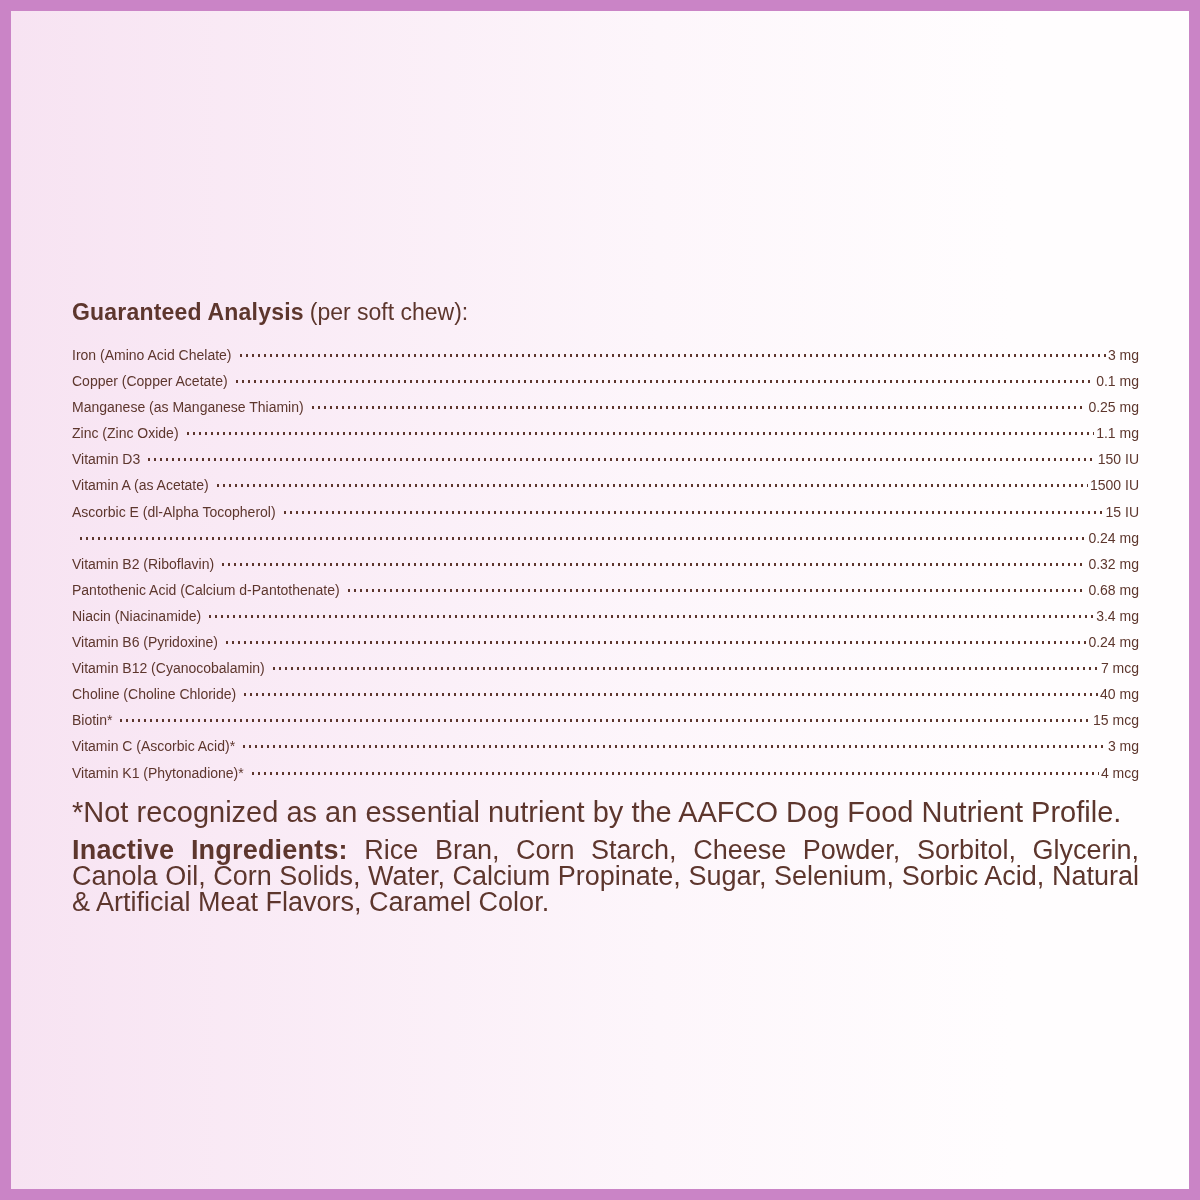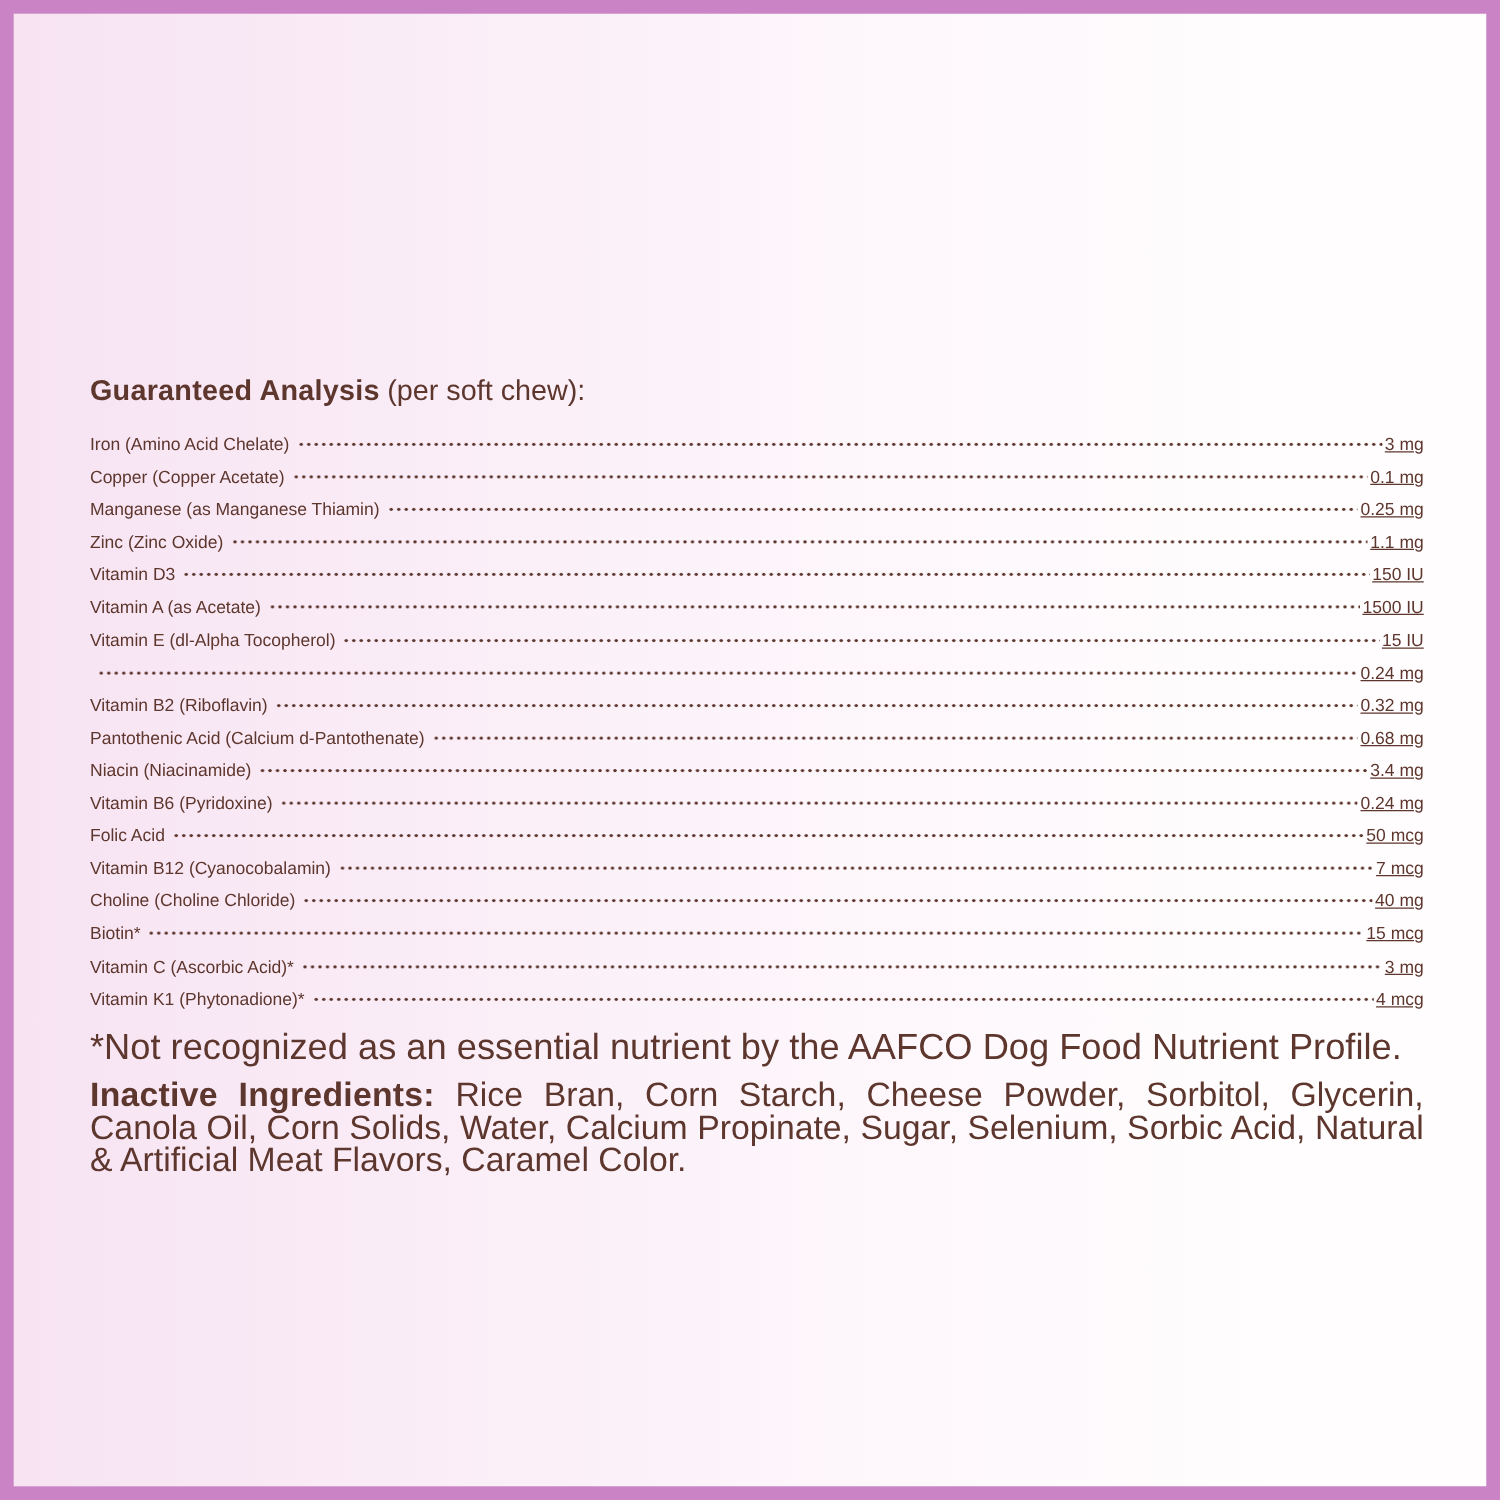--- a/index.html
+++ b/index.html
@@ -38,21 +38,21 @@
     margin-right:6px;
   }
   .rows{display:block;}
   .row{
     display:flex;
     align-items:baseline;
     font-size:14px;
     line-height:26.1px;
   }
   .row-label{white-space:nowrap;}
-  .row-value{white-space:nowrap;text-decoration:underline;}
+  .row-value{white-space:nowrap;}
   .leader{
     flex:1 1 auto;
     height:7px;
     min-width:18px;
     margin:0 2px 0 6px;
     background-image:radial-gradient(circle, var(--ink) 1.15px, rgba(0,0,0,0) 1.45px);
     background-size:6px 7px;
     background-repeat:repeat-x;
     background-position:left bottom 1px;
   }
@@ -111,21 +111,21 @@
     <span class="row-value">150 IU</span>
   </div>
 
   <div class="row">
     <span class="row-label">Vitamin A (as Acetate)</span>
     <span class="leader"></span>
     <span class="row-value">1500 IU</span>
   </div>
 
   <div class="row">
-    <span class="row-label">Vitamin E (dl-Alpha Tocopherol)</span>
+    <span class="row-label">Ascorbic E (dl-Alpha Tocopherol)</span>
     <span class="leader"></span>
     <span class="row-value">15 IU</span>
   </div>
 
   <div class="row">
     <span class="leader"></span>
     <span class="row-value">0.24 mg</span>
   </div>
 
   <div class="row">
@@ -145,25 +145,20 @@
     <span class="leader"></span>
     <span class="row-value">3.4 mg</span>
   </div>
 
   <div class="row">
     <span class="row-label">Vitamin B6 (Pyridoxine)</span>
     <span class="leader"></span>
     <span class="row-value">0.24 mg</span>
   </div>
 
-  <div class="row">
-    <span class="row-label">Folic Acid</span>
-    <span class="leader"></span>
-    <span class="row-value">50 mcg</span>
-  </div>
 
   <div class="row">
     <span class="row-label">Vitamin B12 (Cyanocobalamin)</span>
     <span class="leader"></span>
     <span class="row-value">7 mcg</span>
   </div>
 
   <div class="row">
     <span class="row-label">Choline (Choline Chloride)</span>
     <span class="leader"></span>

